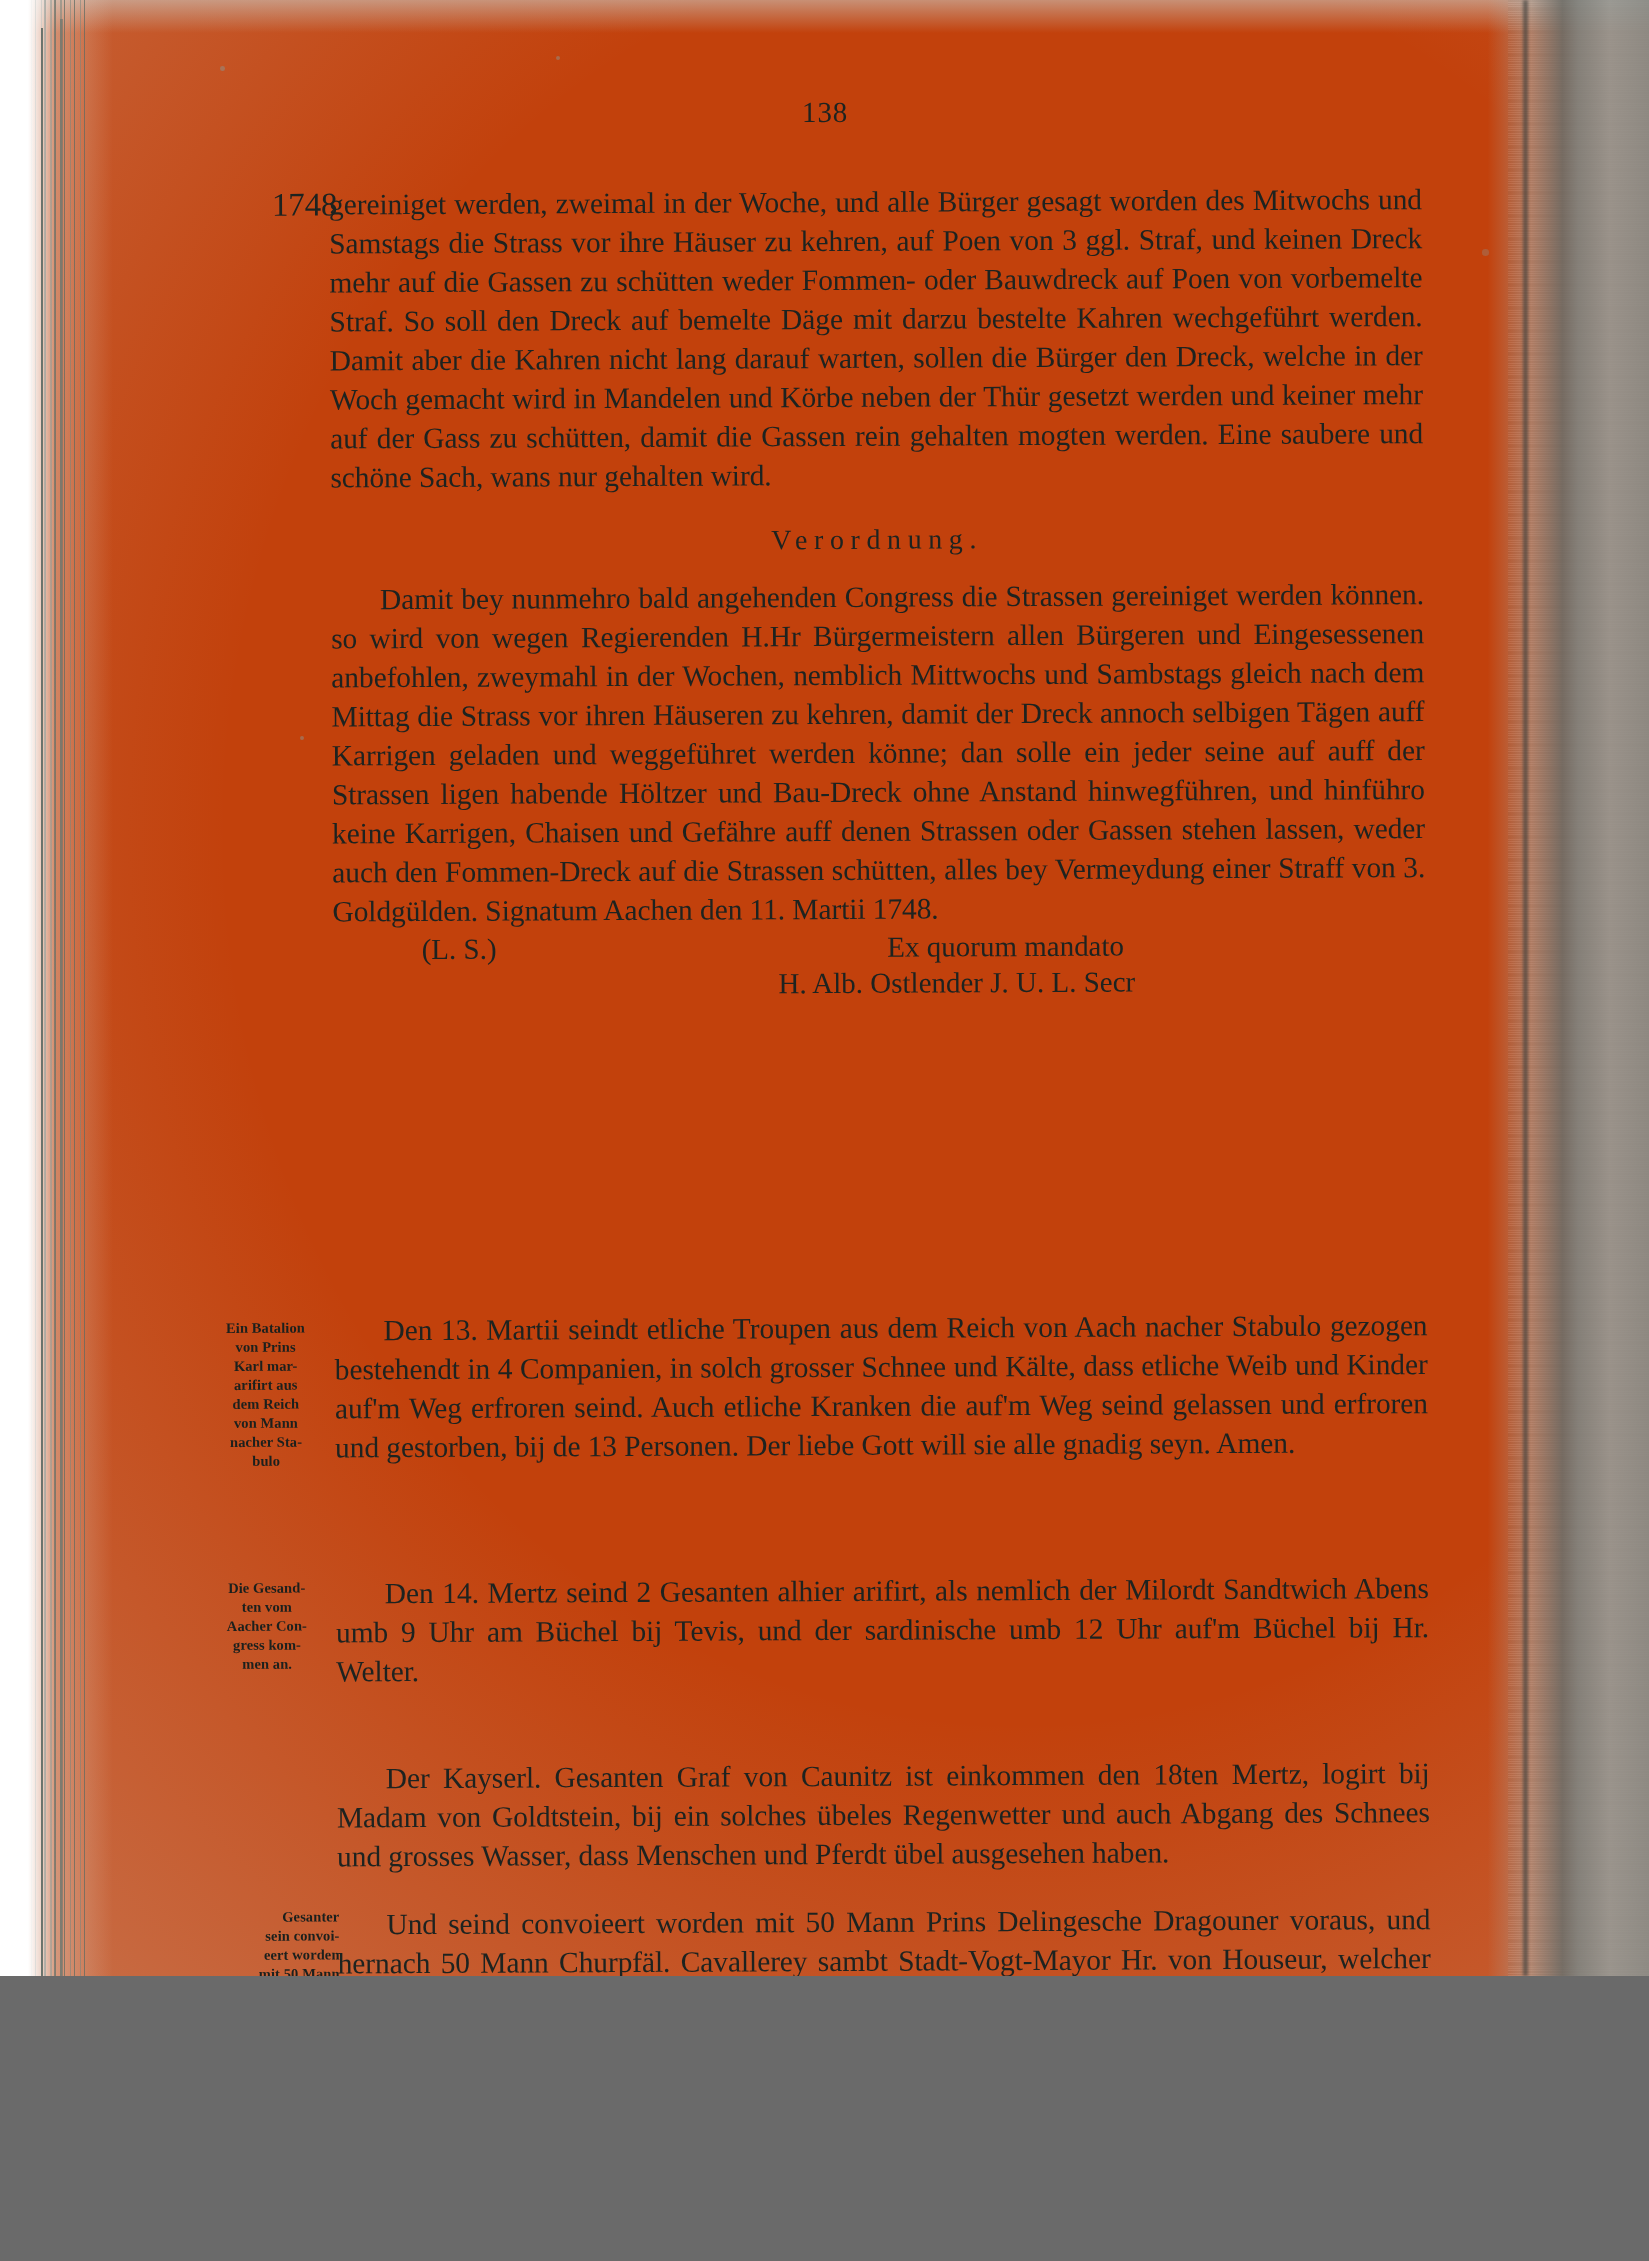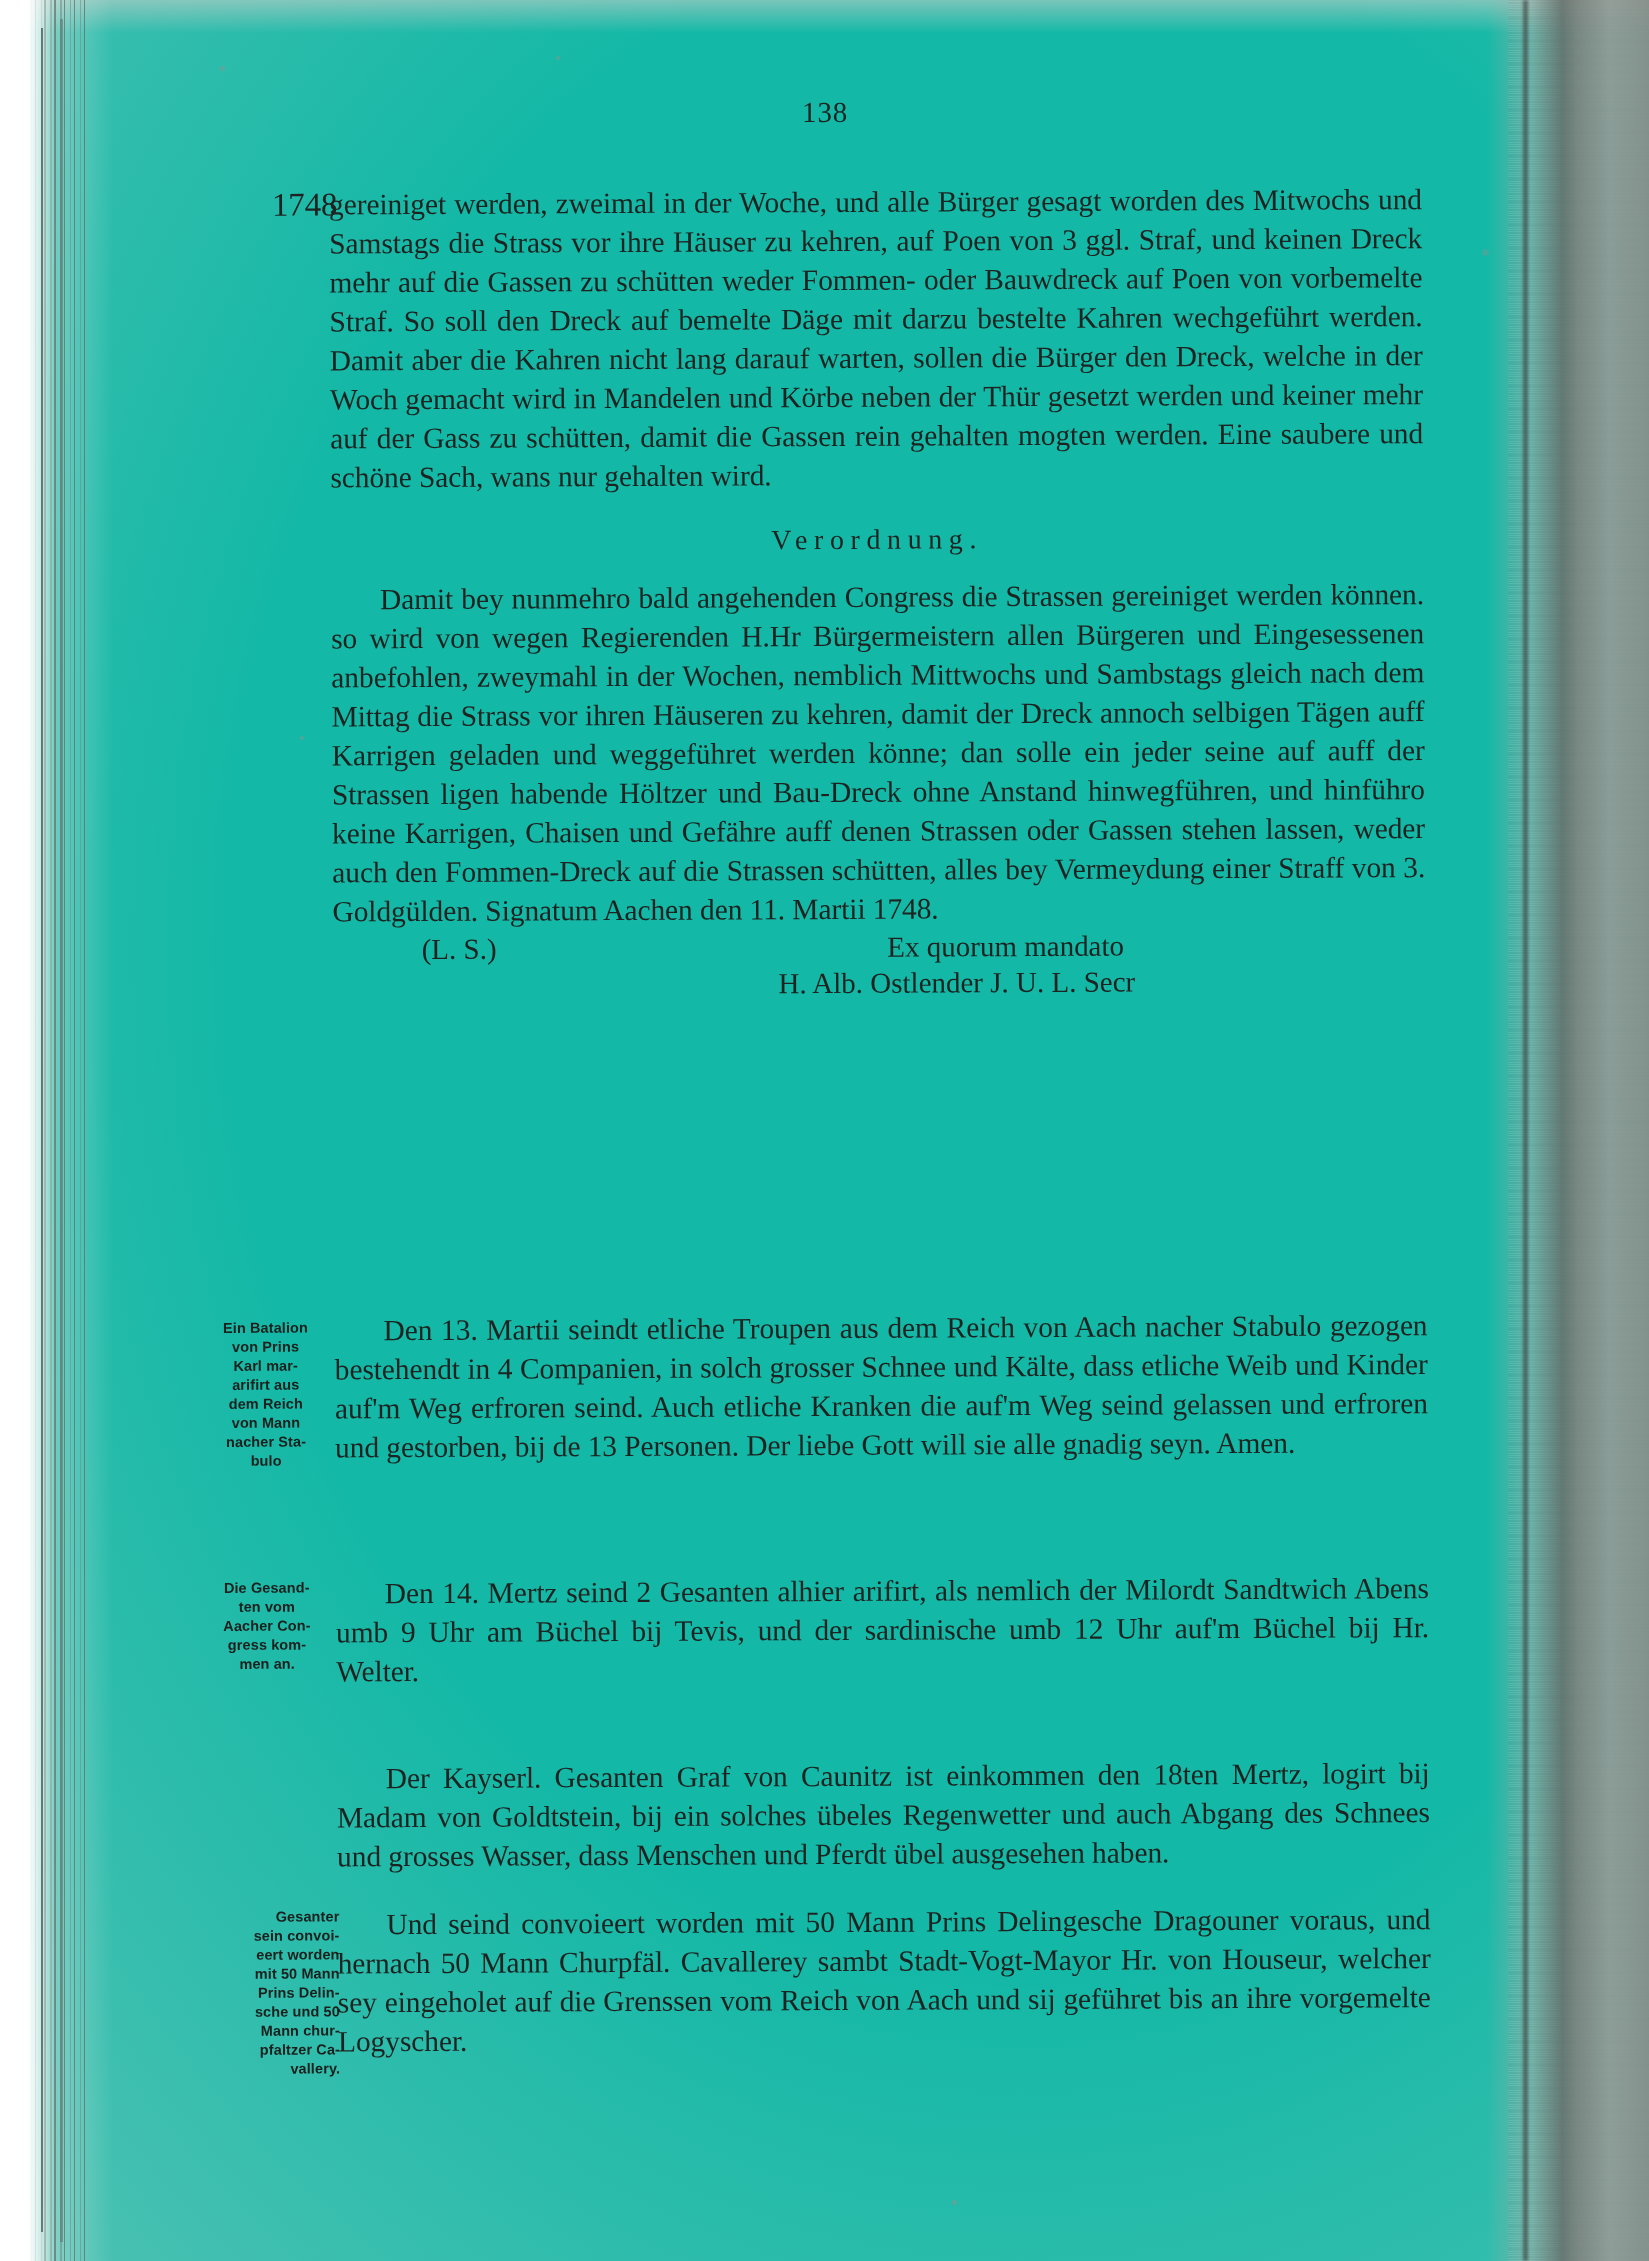--- a/index.html
+++ b/index.html
@@ -1,19 +1,19 @@
 <!DOCTYPE html>
 <html style="font-size:7.5px"><head>
 <meta charset="utf-8">
 <style>
   html,body{margin:0;padding:0;background:#6a6a6a;}
   #page{
     position:relative;
-    width:1649px;height:2261px;
-    background:#14b8a6;
+    width:1649px;height:1976px;
+    background:#c2410c;
     overflow:hidden;
     font-family:"Liberation Serif", serif;
     color:#1d2320;
   }
 
   
   .scan-left-edge{
     position:absolute;left:0;top:0;width:89px;height:100%;
     background:
       linear-gradient(90deg,#ffffff 0px,#ffffff 28px,rgba(255,255,255,0) 56px),
@@ -110,21 +110,21 @@
   #marginal-year{
     position:absolute;left:271px;top:184px;
     font-size:33px;
     letter-spacing:-0.2px;
   }
 
   
   .marg-note{
     position:absolute;
     width:150px;
-    font-family:Liberation Sans, sans-serif;
+    font-family:Liberation Serif, serif;
     font-weight:bold;
     font-size:14.5px;
     line-height:19px;
     text-align:center;
     color:#1b201d;
     letter-spacing:0.1px;
   }
   #marg-1{left:184px;top:1316px;}
   #marg-2{left:184px;top:1576px;}
   #marg-3{left:180px;top:1905px;text-align:right;}

